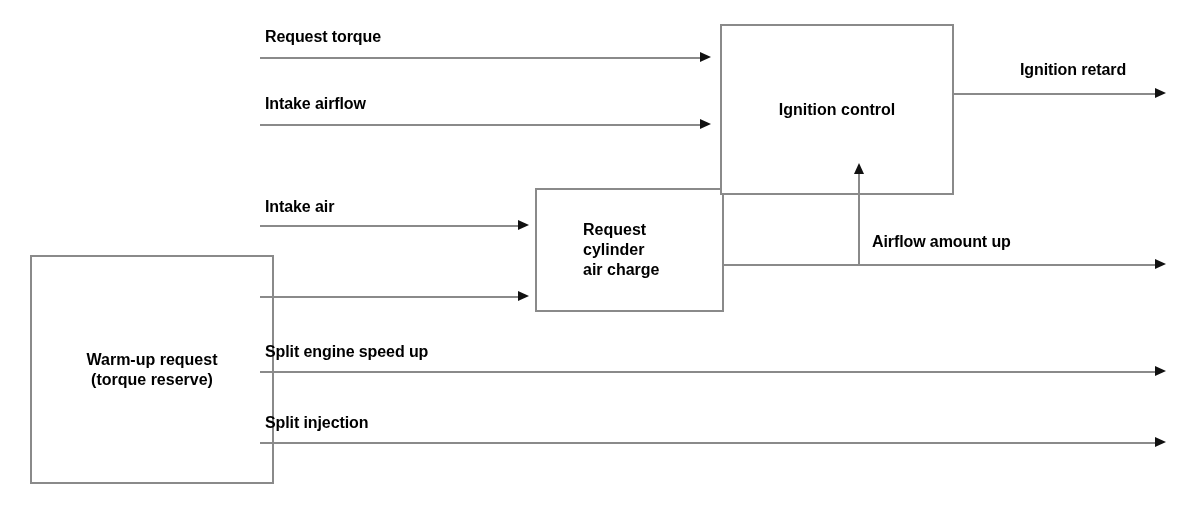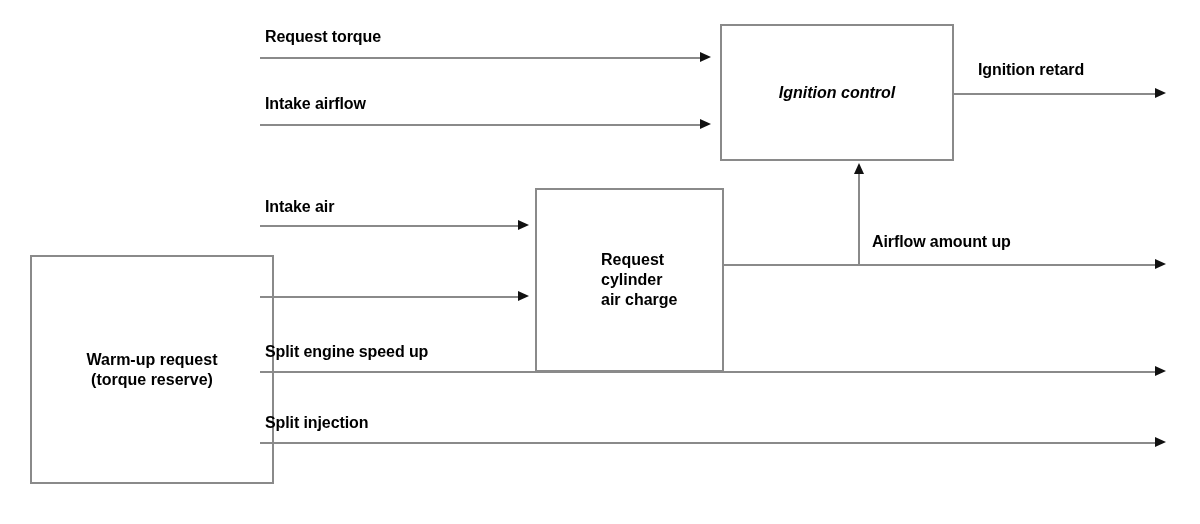--- a/index.html
+++ b/index.html
@@ -26,23 +26,23 @@
     align-items: center;
     justify-content: center;
     text-align: center;
     color: #000000;
     font-weight: bold;
     font-size: 16px;
     line-height: 1.25;
     white-space: pre-line;
   }
   #box-warmup   { left: 30px;  top: 255px; width: 244px; height: 229px; }
-  #box-cylinder { left: 535px; top: 188px; width: 189px; height: 184px;
-                  justify-content: flex-start; text-align: left; padding-left: 64px; }
-  #box-ignition { left: 720px; top: 24px;  width: 234px; height: 137px; font-style: italic; }
+  #box-cylinder { left: 535px; top: 188px; width: 189px; height: 124px;
+                  justify-content: flex-start; text-align: left; padding-left: 46px; }
+  #box-ignition { left: 720px; top: 24px;  width: 234px; height: 171px; }
 
   
   .hline {
     position: absolute;
     height: 0;
     border-top: 2px solid #8a8a8a;
   }
   .vline {
     position: absolute;
     width: 0;
@@ -105,21 +105,21 @@
   <div class="hline" style="left:260px; top:371px; width:895px;"></div>
   <div class="arrow-right" style="left:1155px; top:366px;"></div>
   <div class="edge-label" style="left:265px; top:343px;">Split engine speed up</div>
 
   <div class="hline" style="left:260px; top:442px; width:895px;"></div>
   <div class="arrow-right" style="left:1155px; top:437px;"></div>
   <div class="edge-label" style="left:265px; top:414px;">Split injection</div>
 
   <div class="hline" style="left:954px; top:93px; width:201px;"></div>
   <div class="arrow-right" style="left:1155px; top:88px;"></div>
-  <div class="edge-label" style="left:978px; top:61px;">Ignition retard</div>
+  <div class="edge-label" style="left:1020px; top:61px;">Ignition retard</div>
 
   <div class="hline" style="left:723px; top:264px; width:432px;"></div>
   <div class="arrow-right" style="left:1155px; top:259px;"></div>
   <div class="vline" style="left:858px; top:174px; height:92px;"></div>
   <div class="arrow-up" style="left:854px; top:163px;"></div>
   <div class="edge-label" style="left:872px; top:233px;">Airflow amount up</div>
 
 </div>
 
 </body></html>

